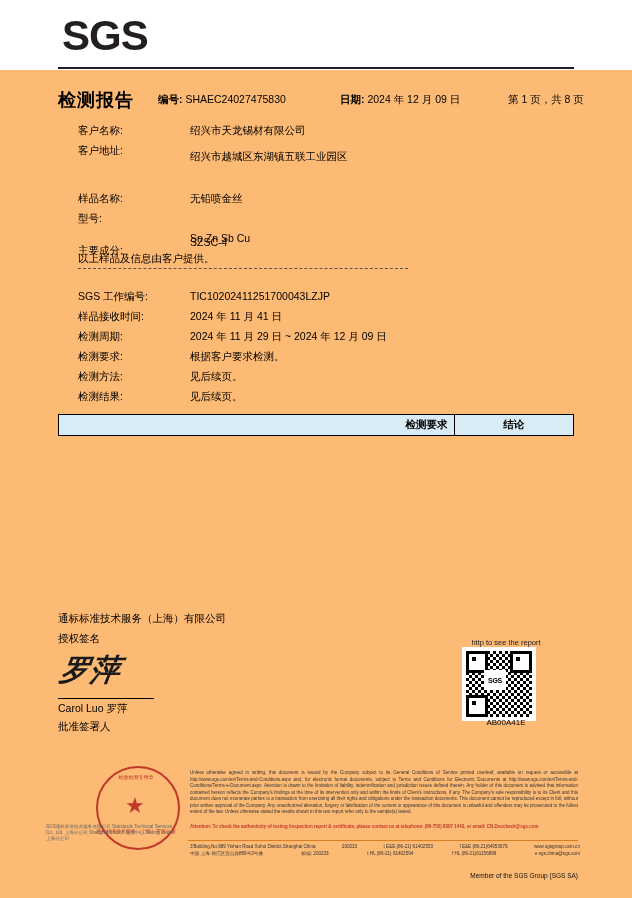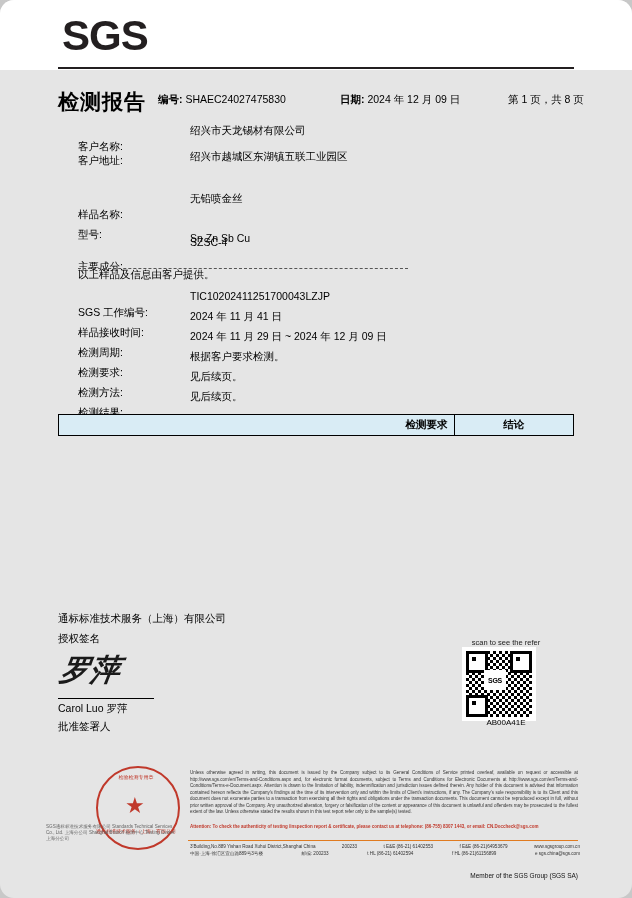--- a/index.html
+++ b/index.html
@@ -7,23 +7,22 @@
     padding: 0;
     background: #c8c8c8;
   }
   body {
     font-family: "Liberation Sans", sans-serif;
   }
   .page {
     position: relative;
     width: 632px;
     height: 898px;
-    background: #e5e5e5;
+    background: #fdba74;
     overflow: hidden;
-    border-radius: 14px;
   }
   
   .header-band {
     position: absolute;
     left: 0; top: 0;
     width: 632px; height: 70px;
     background: #ffffff;
   }
   .sgs-logo {
     position: absolute;
@@ -37,21 +36,21 @@
   .header-rule {
     position: absolute;
     left: 58px; top: 67px;
     width: 516px; height: 2px;
     background: #231f20;
   }
   
   .doc-title {
     position: absolute;
     left: 58px; top: 88px;
-    font-size: 21px;
+    font-size: 18px;
     font-weight: bold;
     color: #000;
     letter-spacing: 1px;
   }
   .title-meta {
     position: absolute;
     top: 93px;
     font-size: 10.5px;
     color: #000;
   }
@@ -59,21 +58,21 @@
   .meta-date { left: 340px; }
   .meta-page { left: 508px; }
   .meta-label { font-weight: bold; }
   
   .kv {
     position: absolute;
     font-size: 10.5px;
     color: #000;
     white-space: nowrap;
   }
-  .kv-label { left: 78px; margin-top: 16px; }
+  .kv-label { left: 78px; }
   .kv-value { left: 190px; }
   
   .dashed {
     position: absolute;
     left: 78px; top: 268px;
     width: 330px;
     border-top: 1px dashed #555;
   }
   
   .tbl {
@@ -293,21 +292,21 @@
     <span>SHAEC24027475830</span>
   </div>
   <div class="title-meta meta-date">
     <span class="meta-label">日期:</span>
     <span>2024 年 12 月 09 日</span>
   </div>
   <div class="title-meta meta-page">第 1 页，共 8 页</div>
 
   <div class="kv kv-label" style="top:124px;">客户名称:</div>
   <div class="kv kv-value" style="top:124px;">绍兴市天龙锡材有限公司</div>
-  <div class="kv kv-label" style="top:138px;">客户地址:</div>
+  <div class="kv kv-label" style="top:144px;">客户地址:</div>
   <div class="kv kv-value" style="top:150px;">绍兴市越城区东湖镇五联工业园区</div>
 
   <div class="kv kv-label" style="top:192px;">样品名称:</div>
   <div class="kv kv-value" style="top:192px;">无铅喷金丝</div>
   <div class="kv kv-label" style="top:212px;">型号:</div>
   <div class="kv kv-value" style="top:200px;margin-top:36px;">SZSC-4</div>
   <div class="kv kv-label" style="top:244px;text-align:right;">主要成分:</div>
   <div class="kv kv-value" style="top:232px;">Sn Zn Sb Cu</div>
   <div class="kv kv-label" style="top:252px;">以上样品及信息由客户提供。</div>
 
@@ -337,21 +336,21 @@
     </tbody>
   </table>
 
   <div class="sig-company">通标标准技术服务（上海）有限公司</div>
   <div class="sig-label">授权签名</div>
   <div class="sig-script">罗萍</div>
   <div class="sig-rule"></div>
   <div class="sig-name">Carol Luo 罗萍</div>
   <div class="sig-role">批准签署人</div>
 
-  <div class="qr-caption">scan to see the refer</div>
+  <div class="qr-caption">http to see the report</div>
   <div class="qr-box">
     <div class="qr-corner" style="left:0;top:0;"></div>
     <div class="qr-corner" style="right:0;top:0;"></div>
     <div class="qr-corner" style="left:0;bottom:0;"></div>
   </div>
   <div class="qr-inner-logo">SGS</div>
   <div class="qr-code-text">AB00A41E</div>
 
   <div class="footer-stamp">
     <div class="stamp-circle"></div>

